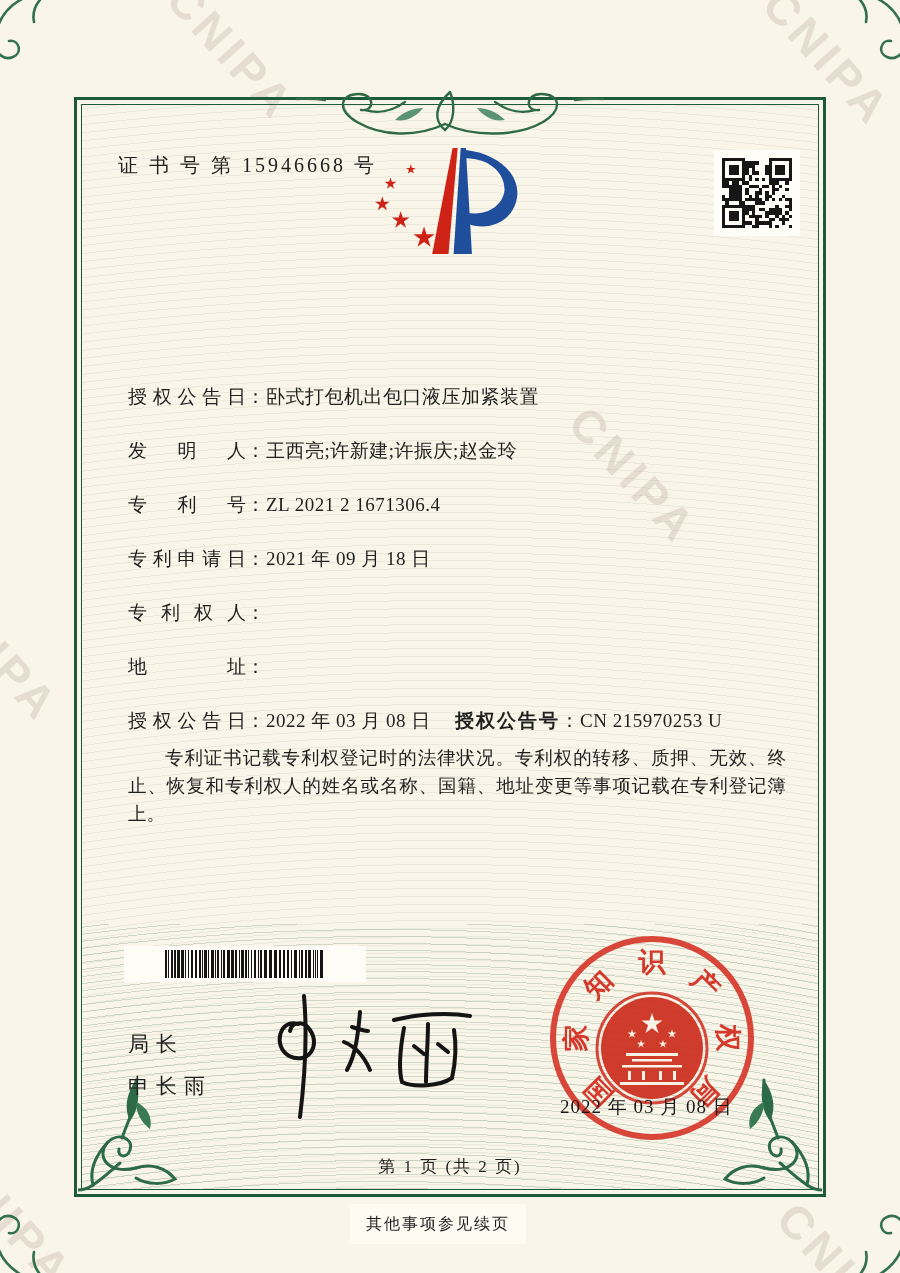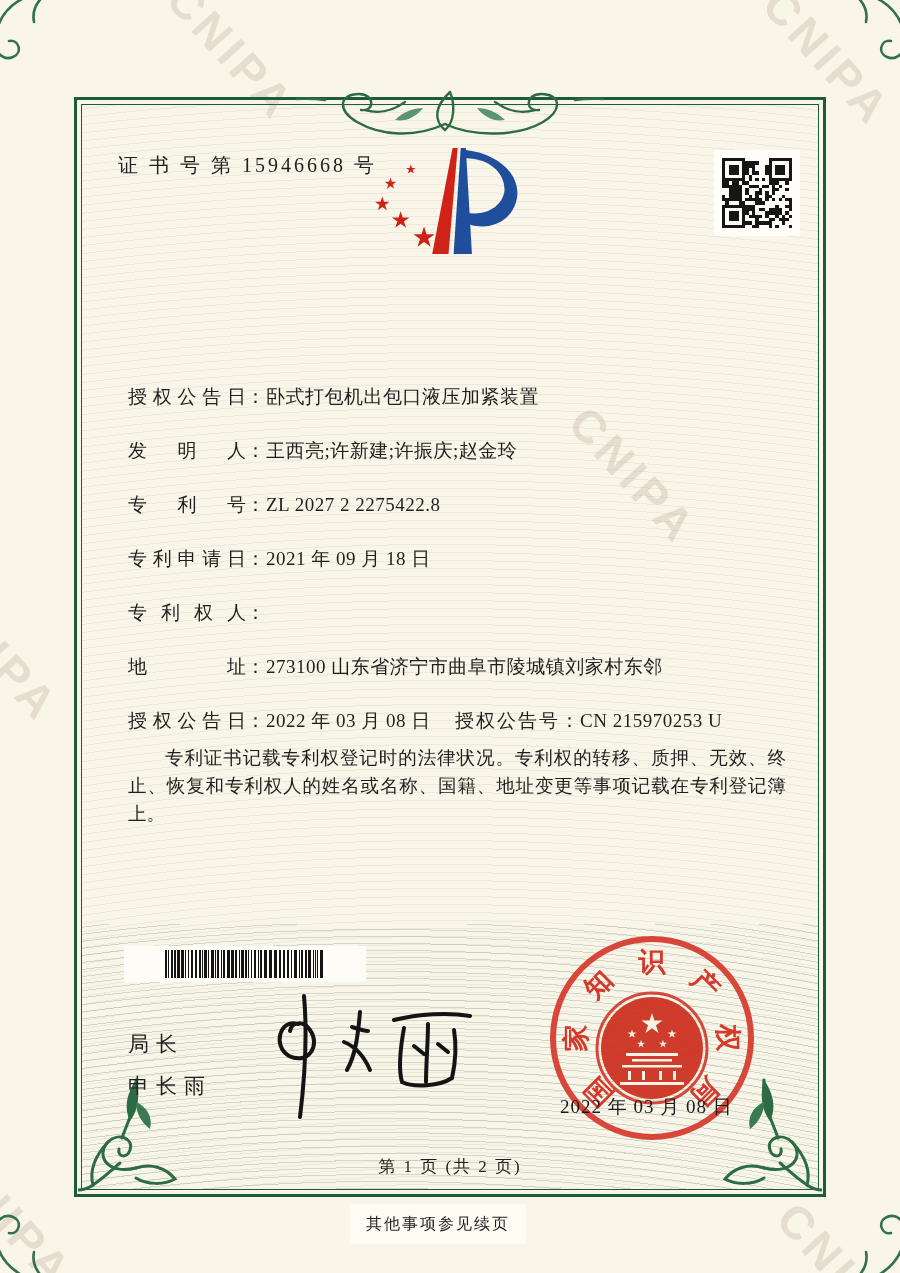--- a/index.html
+++ b/index.html
@@ -39,21 +39,21 @@
   .logo{left:366px;top:144px;}
   .title{left:0;top:260px;width:900px;text-align:center;font-size:43px;font-weight:bold;
     letter-spacing:12px;color:#161616;}
   
   .fields{left:128px;top:370px;width:690px;font-size:19px;}
   .frow{height:54px;display:flex;align-items:center;position:relative;white-space:nowrap;}
   .flabel{display:inline-block;width:118px;text-align:justify;text-align-last:justify;}
   .fcolon{display:inline-block;width:20px;}
   .fvalue{letter-spacing:.5px;}
   .fgroup2{position:absolute;left:327px;top:0;height:54px;display:flex;align-items:center;}
-  .flabel2{letter-spacing:2px;}
+  .flabel2{letter-spacing:2px;font-weight:bold;}
   
   .paras{left:128px;top:744px;width:658px;font-size:18.5px;line-height:28px;text-align:justify;}
   .paras p{margin:0;text-indent:2em;}
   
   .barcode-box{left:124px;top:946px;width:242px;height:36px;background:#fdfcf6;
     display:flex;align-items:center;justify-content:center;}
   .bars{display:flex;height:28px;}
   .bars i{background:#141414;display:block;height:100%;}
   
   .official{left:128px;font-size:21px;letter-spacing:7px;}
@@ -422,35 +422,34 @@
       <span class="fvalue">卧式打包机出包口液压加紧装置</span>
     </div>
     <div class="frow">
       <span class="flabel">发明人</span>
         <span class="fcolon">：</span>
       <span class="fvalue">王西亮;许新建;许振庆;赵金玲</span>
     </div>
     <div class="frow">
       <span class="flabel">专利号</span>
         <span class="fcolon">：</span>
-      <span class="fvalue">ZL 2027 2 2275422.8</span>
+      <span class="fvalue">ZL 2021 2 1671306.4</span>
     </div>
     <div class="frow">
       <span class="flabel">专利申请日</span>
         <span class="fcolon">：</span>
       <span class="fvalue">2021 年 09 月 18 日</span>
     </div>
     <div class="frow">
       <span class="flabel">专利权人</span>
         <span class="fcolon">：</span>
     </div>
     <div class="frow">
       <span class="flabel">地址</span>
         <span class="fcolon">：</span>
-      <span class="fvalue">273100  山东省济宁市曲阜市陵城镇刘家村东邻</span>
     </div>
     <div class="frow">
       <span class="flabel">授权公告日</span>
         <span class="fcolon">：</span>
       <span class="fvalue">2022 年 03 月 08 日</span>
       <span class="fgroup2">
         <span class="flabel2">授权公告号</span>
           <span class="fcolon">：</span>
         <span class="fvalue">CN 215970253 U</span>
       </span>

